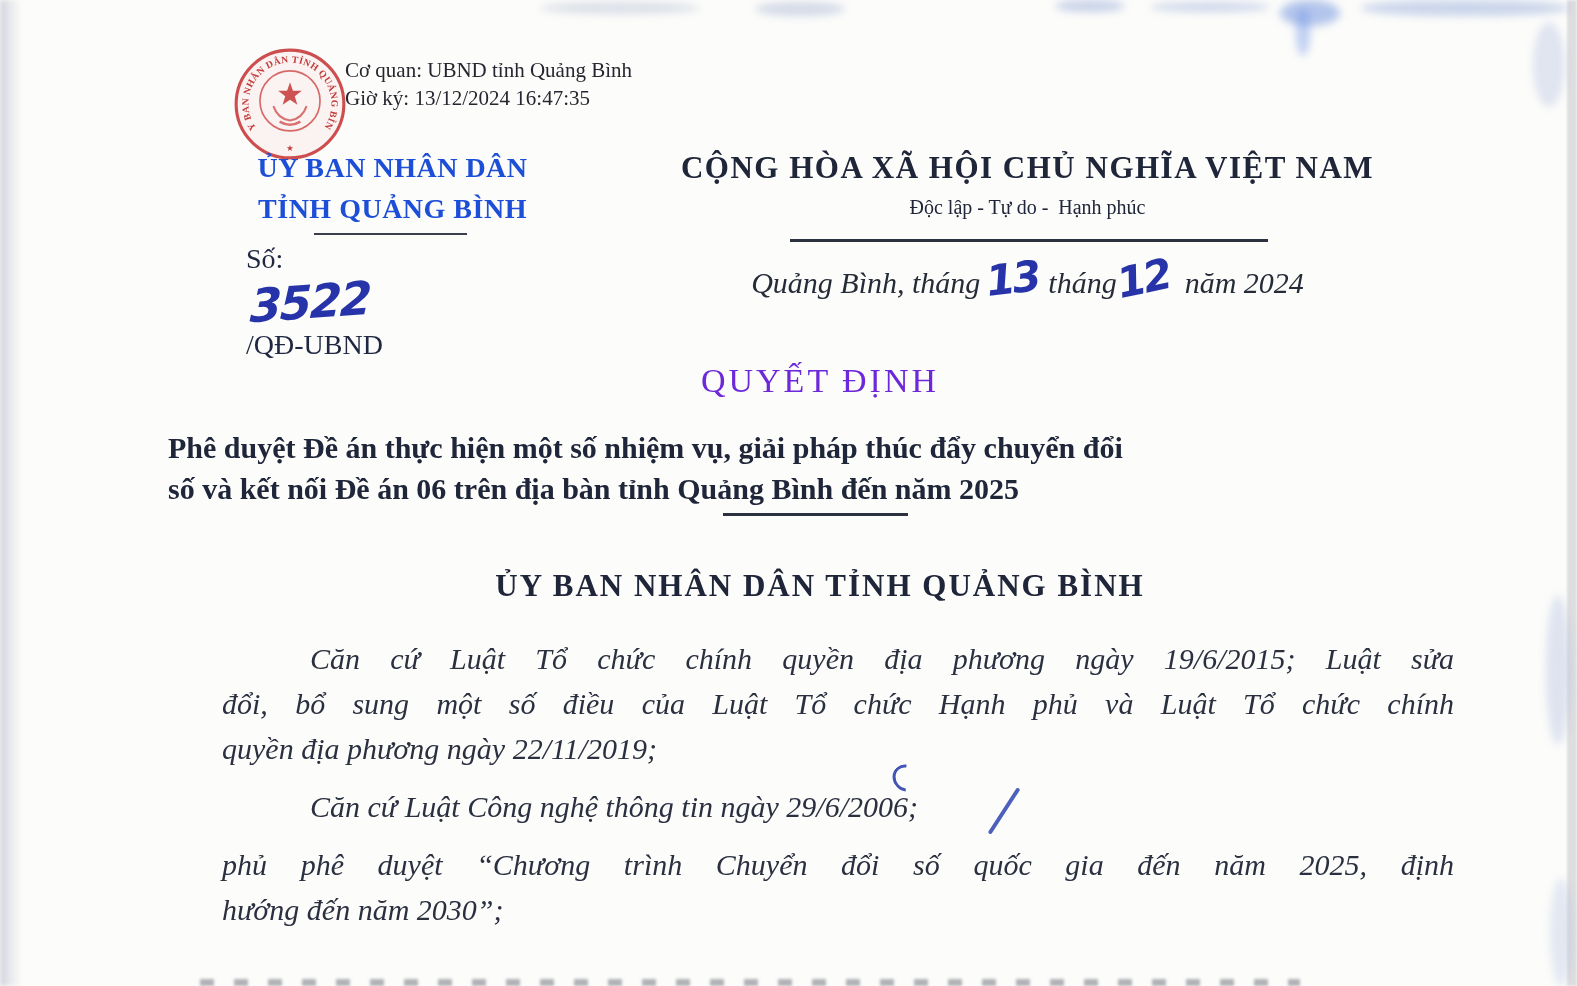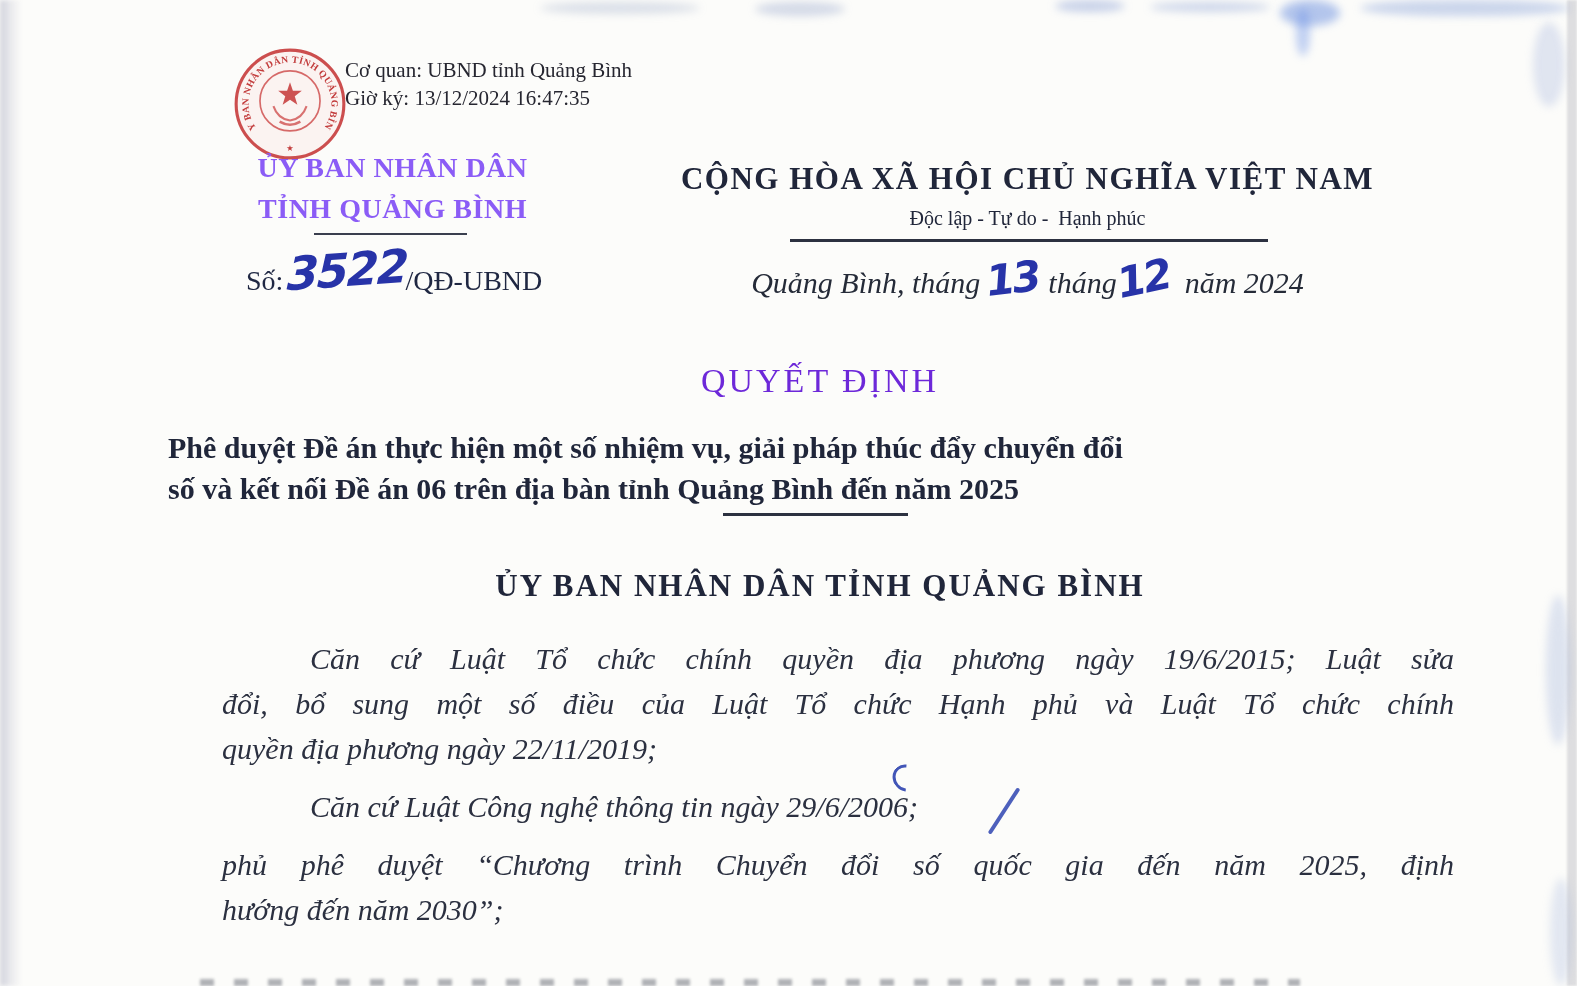--- a/index.html
+++ b/index.html
@@ -15,26 +15,26 @@
     background:linear-gradient(90deg,rgba(175,177,196,.55),rgba(200,200,214,.25) 60%,rgba(255,255,255,0));
     filter:blur(2px);}
   .edge-strip-right{right:0;top:0;width:10px;height:986px;background:rgba(186,186,192,.45);filter:blur(1px);}
   .smudge{border-radius:50%;filter:blur(4px);}
   .bottom-cut{left:200px;top:979px;width:1100px;height:7px;
     background:repeating-linear-gradient(90deg,rgba(40,45,60,.55) 0 14px,rgba(40,45,60,0) 14px 34px);
     filter:blur(1.5px);opacity:.65;}
   
   .esign{left:345px;top:56px;font-size:21px;line-height:28px;color:#262630;}
   
-  .org{left:205px;top:147px;width:375px;text-align:center;font-weight:bold;font-size:28px;line-height:41px;letter-spacing:.5px;color:#8b5cf6;}
+  .org{left:205px;top:147px;width:375px;text-align:center;font-weight:bold;font-size:28px;line-height:41px;letter-spacing:.5px;color:#1d4ed8;}
   .org-underline{left:314px;top:233px;width:153px;height:2px;background:#3a3f4e;}
-  .docnum{left:246px;top:243px;display:flex;align-items:flex-end;font-size:28px;color:#1f2742;}
+  .docnum{left:246px;top:243px;display:flex;align-items:flex-start;font-size:28px;color:#1f2742;flex-direction:column;}
   .hand{font-family:"DejaVu Sans",sans-serif;font-style:italic;font-weight:bold;color:#2733a8;letter-spacing:-2px;}
   .hand-num{font-size:46px;transform:rotate(-4deg) skewX(-6deg);display:inline-block;margin:0 -2px 0 4px;}
-  .nat{left:655px;top:150px;width:745px;text-align:center;color:#20263a;margin-top:11px;}
+  .nat{left:655px;top:150px;width:745px;text-align:center;color:#20263a;}
   .nat-l1{font-weight:bold;font-size:31px;letter-spacing:1.5px;line-height:36px;}
   .nat-l2{font-weight:normal;font-size:20px;line-height:42px;white-space:pre;}
   .nat-underline{left:790px;top:239px;width:478px;height:3px;background:#2c3140;}
   .dateline{left:655px;top:254px;width:745px;text-align:center;font-style:italic;font-size:30px;color:#252b38;}
   .dateline .hand-day{font-size:42px;transform:rotate(-7deg);display:inline-block;margin:0 2px 0 6px;letter-spacing:-3px;}
   .dateline .hand-month{font-size:42px;transform:rotate(-12deg);display:inline-block;margin:0 8px 0 0;letter-spacing:-3px;}
   
   .doc-title{left:180px;top:362px;width:1280px;text-align:center;font-weight:normal;font-size:34px;letter-spacing:3px;color:#6d28d9;}
   .subject{left:168px;top:427px;width:1290px;text-align:left;font-weight:bold;font-size:30px;line-height:41px;color:#20263a;}
   .subject-underline{left:723px;top:513px;width:185px;height:3px;background:#2c3140;}

